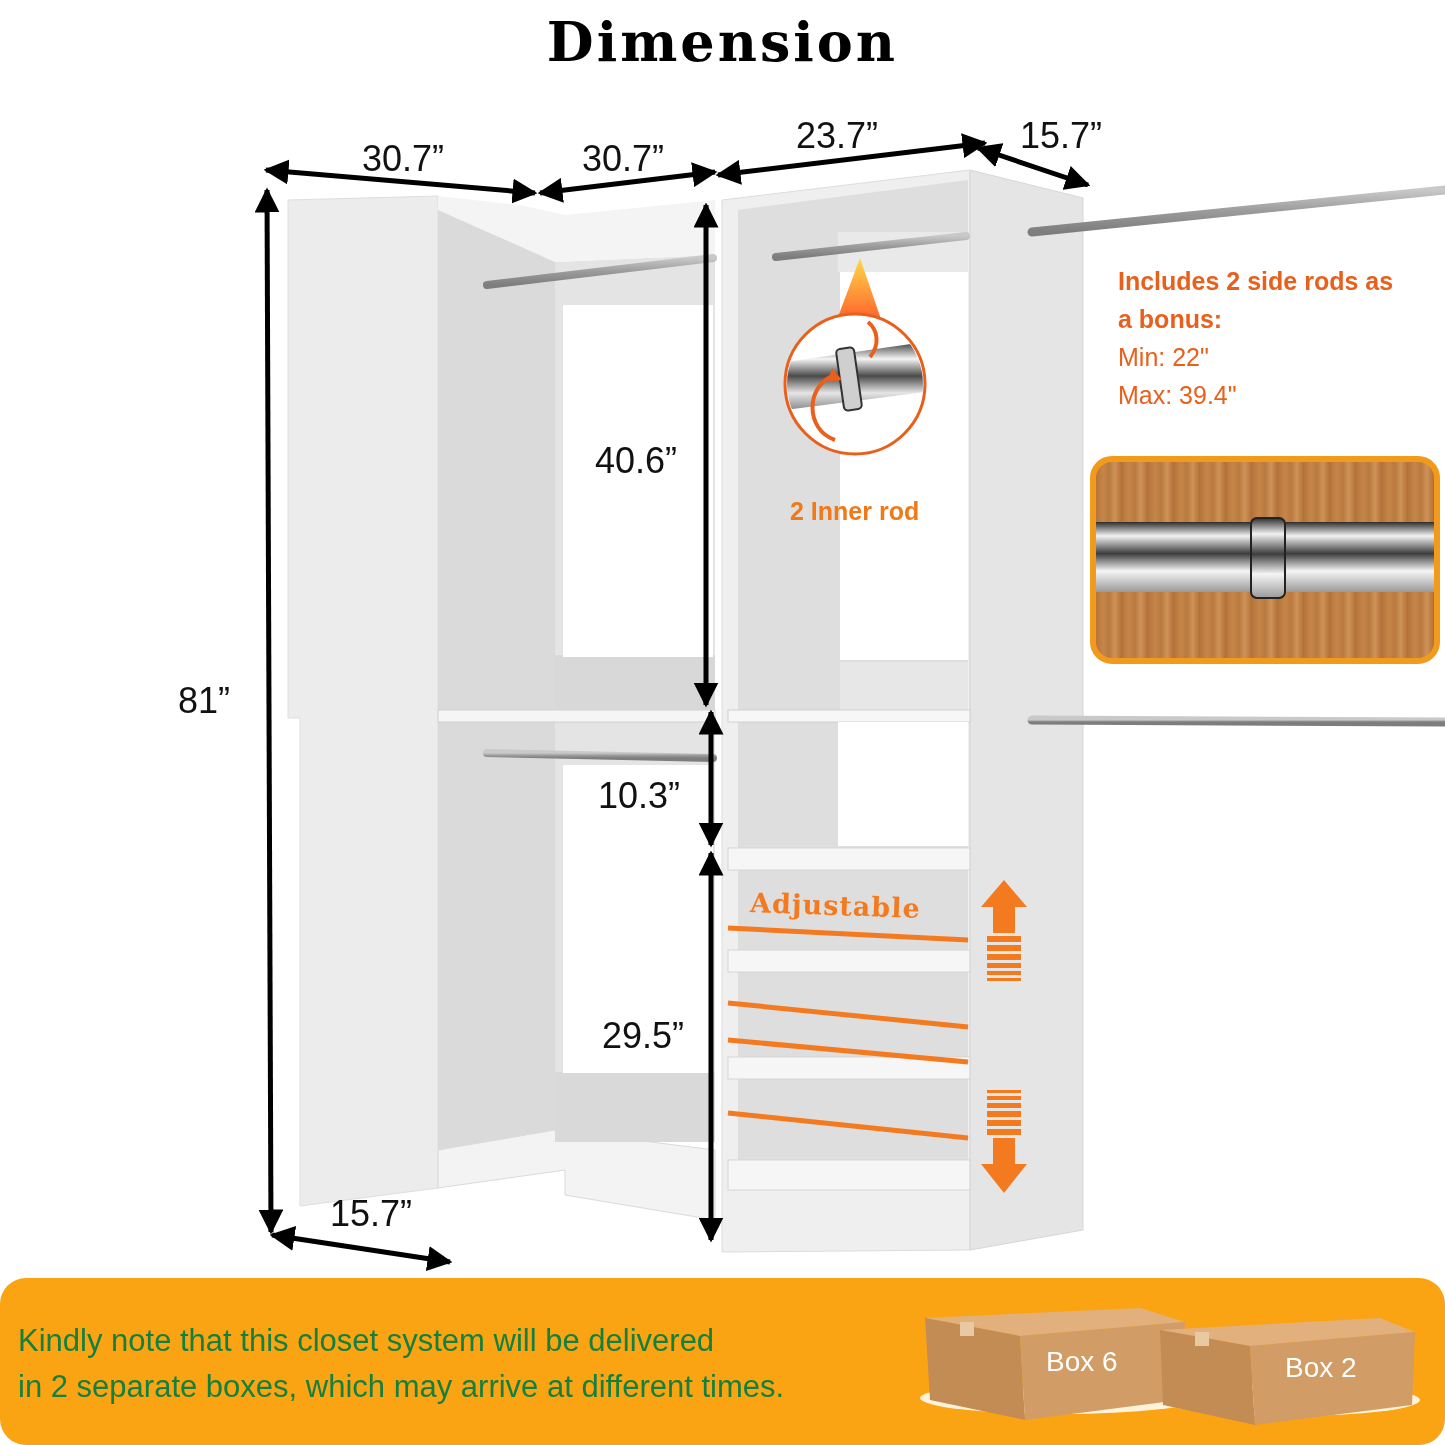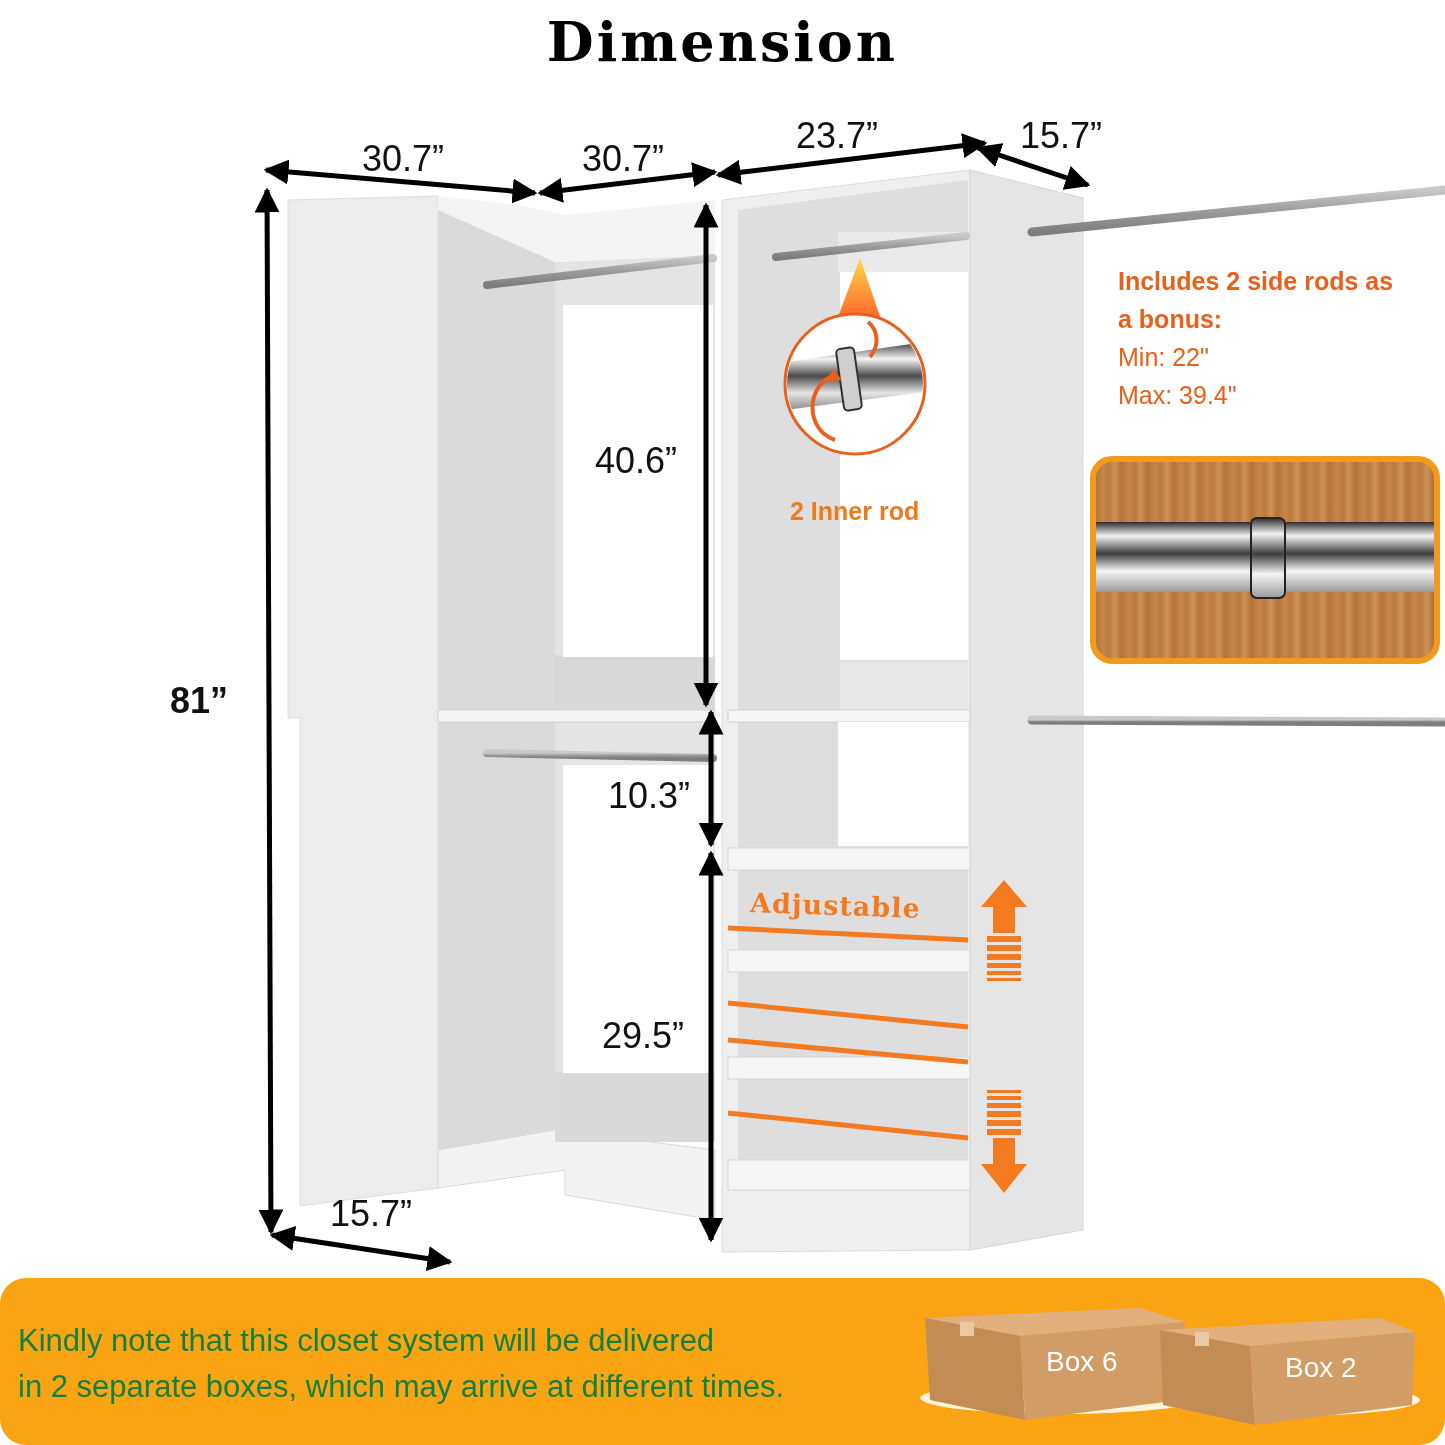--- a/index.html
+++ b/index.html
@@ -185,23 +185,23 @@
     </defs>
     <rect x="0" y="60" width="338" height="70" fill="url(#chrome2)"></rect>
     <rect x="155" y="56" width="34" height="80" rx="6" fill="url(#chrome2)" stroke="#222" stroke-width="2"></rect>
   </svg>
 </div>
 
 <div class="abs dim" style="left:362px;top:138px;">30.7”</div>
 <div class="abs dim" style="left:582px;top:138px;">30.7”</div>
 <div class="abs dim" style="left:796px;top:115px;">23.7”</div>
 <div class="abs dim" style="left:1020px;top:115px;">15.7”</div>
-<div class="abs dim" style="left:170px;top:680px;font-weight:bold;">81”</div>
+<div class="abs dim" style="left:178px;top:680px;">81”</div>
 <div class="abs dim" style="left:595px;top:440px;">40.6”</div>
-<div class="abs dim" style="left:598px;top:775px;margin-left:10px;">10.3”</div>
+<div class="abs dim" style="left:598px;top:775px;">10.3”</div>
 <div class="abs dim" style="left:602px;top:1015px;">29.5”</div>
 <div class="abs dim" style="left:330px;top:1193px;">15.7”</div>
 
 <div class="abs inner-label">2 Inner rod</div>
 
 <div class="abs bonus">
   <div><b>Includes 2 side rods as</b></div>
   <div><b>a bonus:</b></div>
   <div>Min: 22"</div>
   <div>Max: 39.4"</div>

